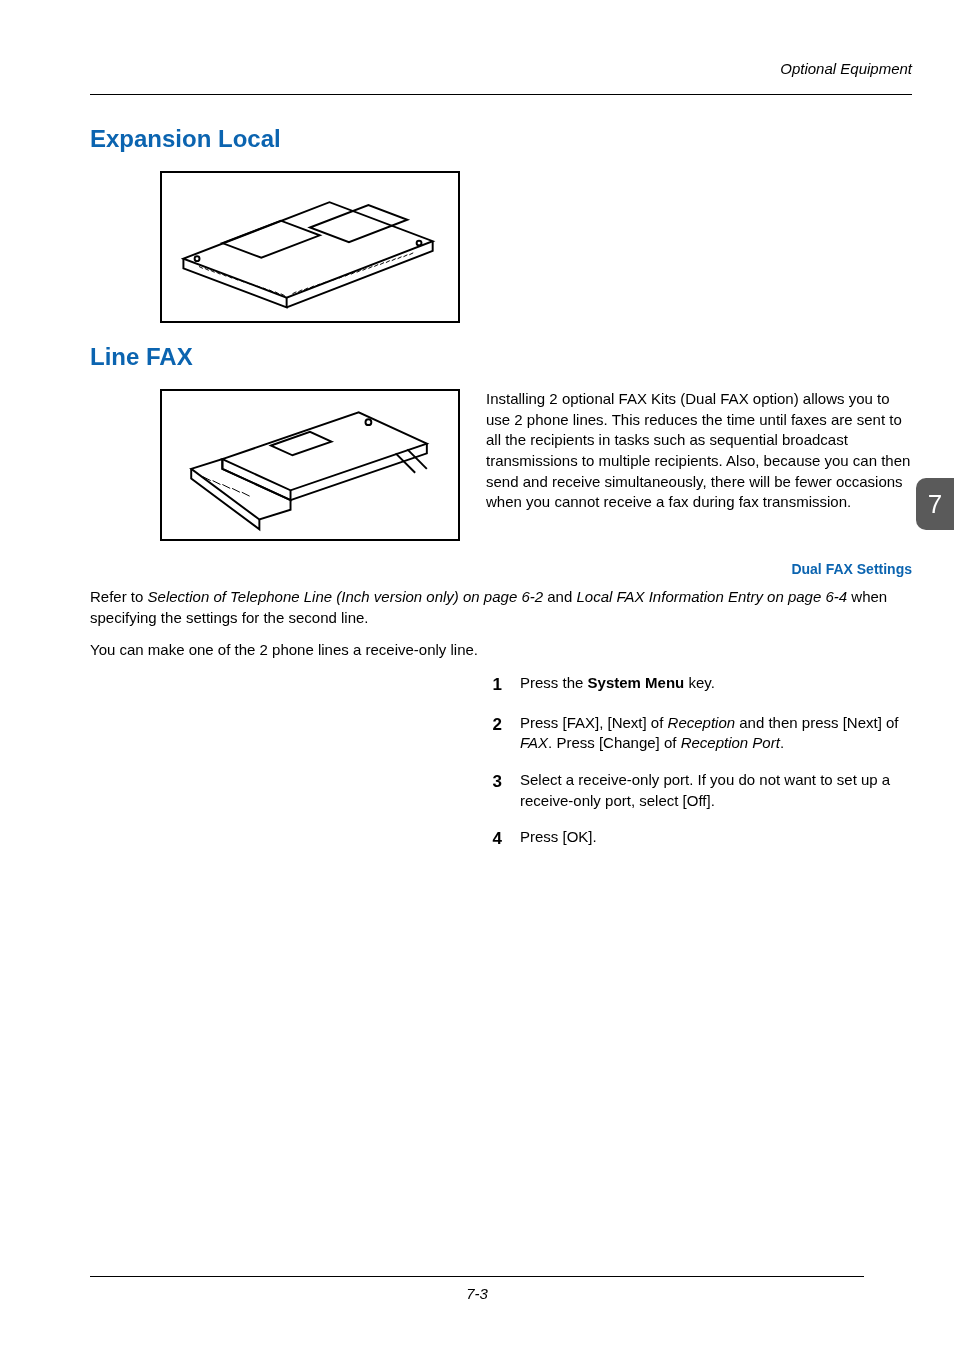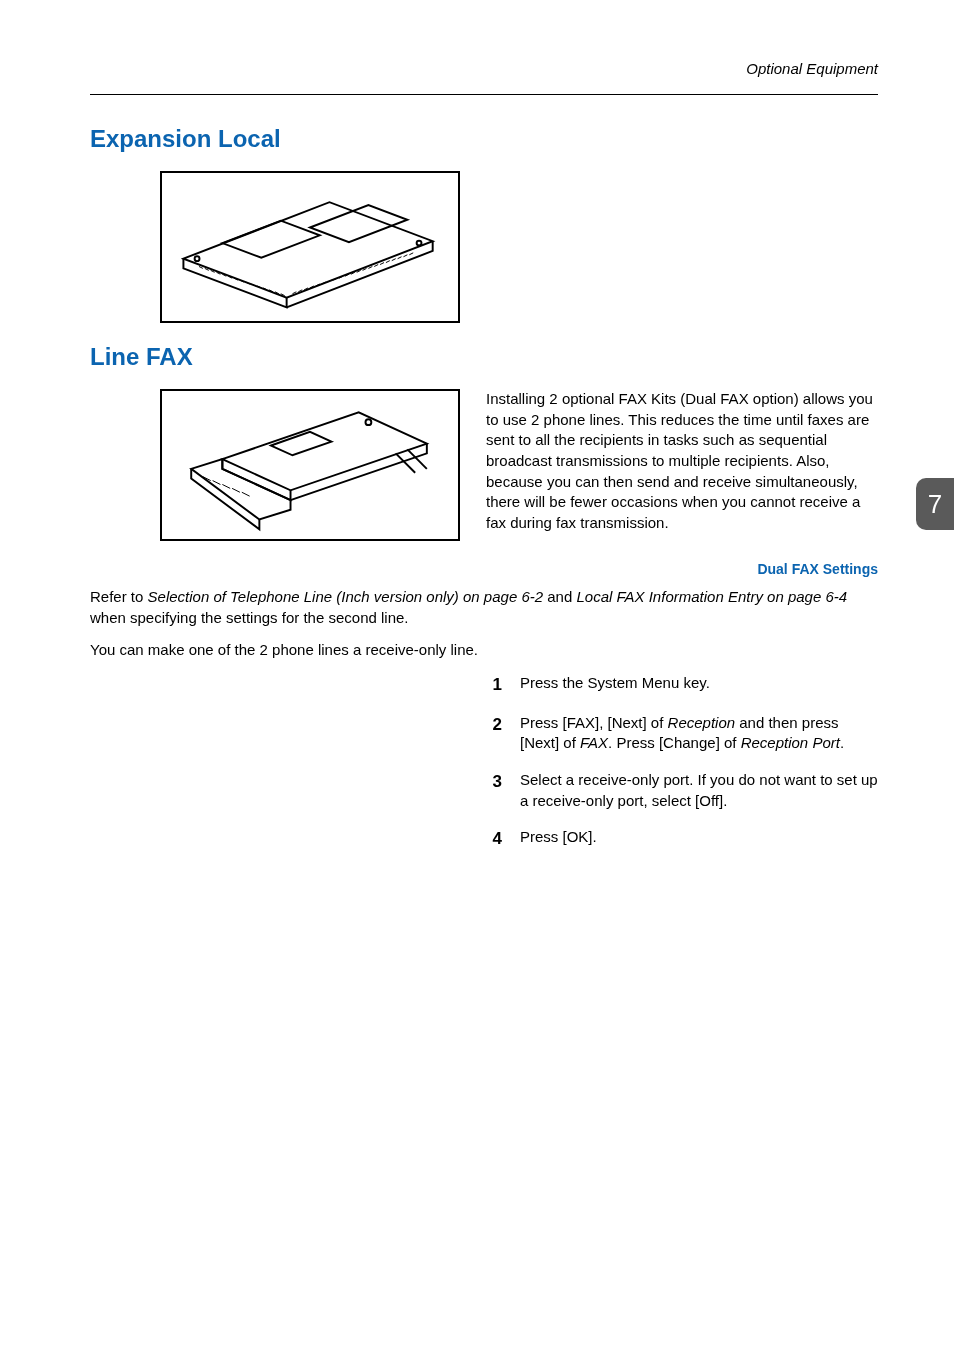--- a/index.html
+++ b/index.html
@@ -1,37 +1,37 @@
 <!DOCTYPE html>
 <html><head>
 <meta charset="utf-8">
 <style>
   * { box-sizing: border-box; margin: 0; padding: 0; }
   html, body { width: 954px; height: 1350px; background: #fff; font-family: Arial, Helvetica, sans-serif; color: #000; }
-  .page { position: relative; width: 954px; height: 1350px; padding: 60px 76px 40px 90px; }
+  .page { position: relative; width: 954px; height: 1350px; padding: 60px 42px 40px 90px; }
   .header-area { height: 28px; position: relative; }
   .header-right { position: absolute; right: 0; top: 0; font-style: italic; font-size: 15px; }
   .hr-top { border: none; border-top: 1.5px solid #000; margin-top: 6px; margin-bottom: 30px; }
   .h1 { color: #0b64b0; font-size: 24px; font-weight: bold; margin-bottom: 18px; }
   .h2 { color: #0b64b0; font-size: 14px; font-weight: bold; margin-bottom: 10px; margin-top: 16px; text-align: right; }
   .block { display: flex; align-items: flex-start; gap: 26px; margin-bottom: 20px; }
   .figure { flex: 0 0 300px; height: 152px; border: 2px solid #000; background: #fff; display: flex; align-items: center; justify-content: center; margin-left: 70px; }
   .figure svg { width: 100%; height: 100%; }
   .para-right { flex: 1; font-size: 15px; line-height: 1.38; }
   .para-full { font-size: 15px; line-height: 1.38; margin-bottom: 12px; }
   .sidetab { position: absolute; right: 0; top: 478px; width: 38px; height: 52px; background: #5a5a5a; border-top-left-radius: 10px; border-bottom-left-radius: 10px; color: #fff; font-size: 26px; font-weight: normal; display: flex; align-items: center; justify-content: center; }
   .steps { margin-left: 394px; }
   .step { display: flex; gap: 18px; font-size: 15px; line-height: 1.38; margin-bottom: 16px; }
   .step-num { font-weight: bold; font-size: 17px; width: 18px; flex: 0 0 18px; text-align: right; }
   .step-body { flex: 1; }
   .footer { position: absolute; left: 90px; right: 90px; bottom: 48px; }
   .hr-bot { border: none; border-top: 1.5px solid #000; margin-bottom: 8px; }
   .pagenum { text-align: center; font-style: italic; font-size: 15px; }
   i { font-style: italic; }
-  b { font-weight: normal; }
+  b { font-weight: bold; }
 </style>
 </head>
 <body>
 
 <div class="page">
   <div class="header-area">
     <div class="header-right">Optional Equipment</div>
   </div>
   <hr class="hr-top">
 
@@ -140,15 +140,19 @@
     <div class="step">
       <div class="step-num">3</div>
       <div class="step-body">Select a receive-only port. If you do not want to set up a receive-only port, select [Off].</div>
     </div>
     <div class="step">
       <div class="step-num">4</div>
       <div class="step-body">Press [OK].</div>
     </div>
   </div>
 
+  <div class="footer">
+    <hr class="hr-bot">
+    <div class="pagenum">7-3</div>
+  </div>
 </div>
 
 <div class="sidetab">7</div>
 
 </body></html>

